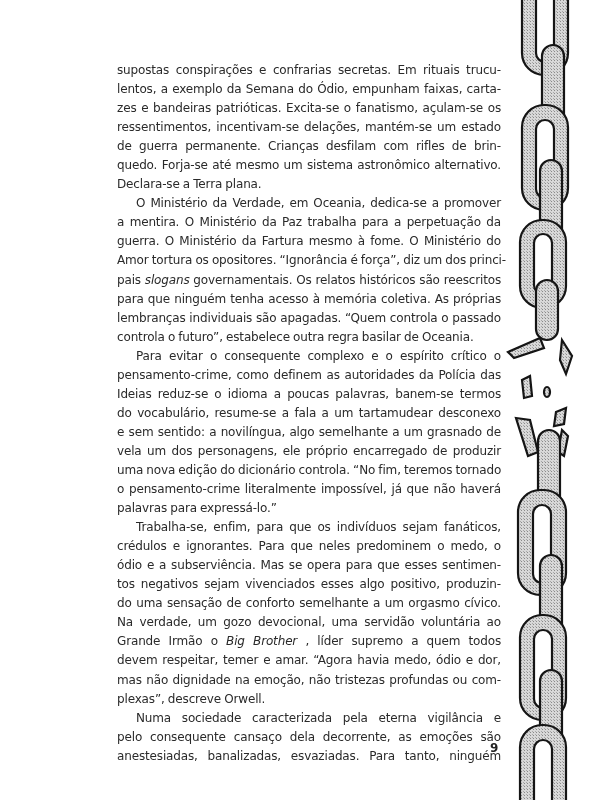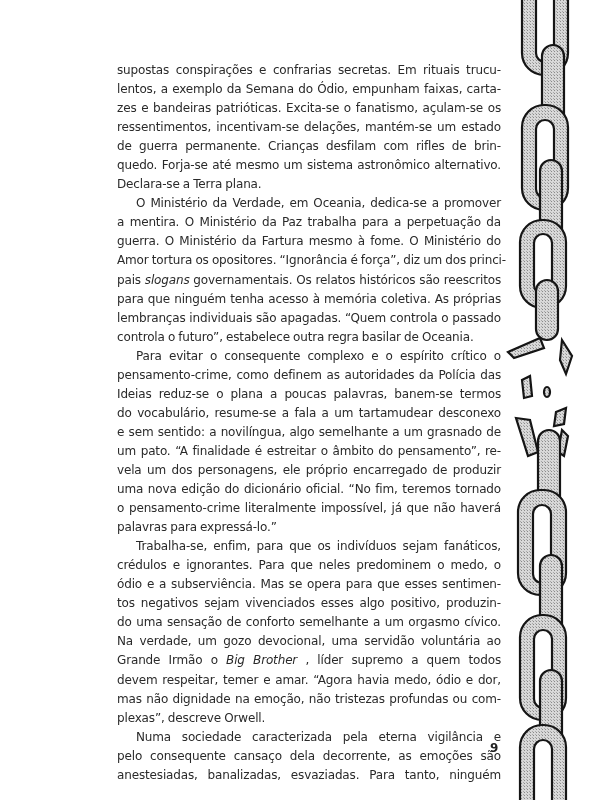--- a/index.html
+++ b/index.html
@@ -49,26 +49,25 @@
       <span class="line"><span>guerra. O Ministério da Fartura mesmo à fome. O Ministério do</span></span>
       <span class="line"><span>Amor tortura os opositores. “Ignorância é força”, diz um dos princi-</span></span>
       <span class="line"><span>pais </span><span class="it">slogans</span><span> governamentais. Os relatos históricos são reescritos</span></span>
       <span class="line"><span>para que ninguém tenha acesso à memória coletiva. As próprias</span></span>
       <span class="line"><span>lembranças individuais são apagadas. “Quem controla o passado</span></span>
       <span class="line last"><span>controla o futuro”, estabelece outra regra basilar de Oceania.</span></span>
     </div>
     <div>
       <span class="line indent"><span>Para evitar o consequente complexo e o espírito crítico      o</span></span>
       <span class="line"><span>pensamento-crime, como definem as autoridades da Polícia das</span></span>
-      <span class="line"><span>Ideias      reduz-se o plana a poucas palavras, banem-se termos</span></span>
+      <span class="line"><span>Ideias      reduz-se o idioma a poucas palavras, banem-se termos</span></span>
       <span class="line"><span>do vocabulário, resume-se a fala a um tartamudear desconexo</span></span>
       <span class="line"><span>e sem sentido: a novilíngua, algo semelhante a um grasnado de</span></span>
-      <span class="line"><span>um pato. “A finalidade é estreitar o âmbito do pensamento”, re-</span></span>
       <span class="line"><span>vela um dos personagens, ele próprio encarregado de produzir</span></span>
-      <span class="line"><span>uma nova edição do dicionário oficial. “No fim, teremos tornado</span></span>
+      <span class="line"><span>uma nova edição do dicionário controla. “No fim, teremos tornado</span></span>
       <span class="line"><span>o pensamento-crime literalmente impossível, já que não haverá</span></span>
       <span class="line last"><span>palavras para expressá-lo.”</span></span>
     </div>
     <div>
       <span class="line indent"><span>Trabalha-se, enfim, para que os indivíduos sejam fanáticos,</span></span>
       <span class="line"><span>crédulos e ignorantes. Para que neles predominem o medo, o</span></span>
       <span class="line"><span>ódio e a subserviência. Mas se opera para que esses sentimen-</span></span>
       <span class="line"><span>tos negativos sejam vivenciados esses algo positivo, produzin-</span></span>
       <span class="line"><span>do uma sensação de conforto semelhante a um orgasmo cívico.</span></span>
       <span class="line"><span>Na verdade, um gozo devocional, uma servidão voluntária ao</span></span>

